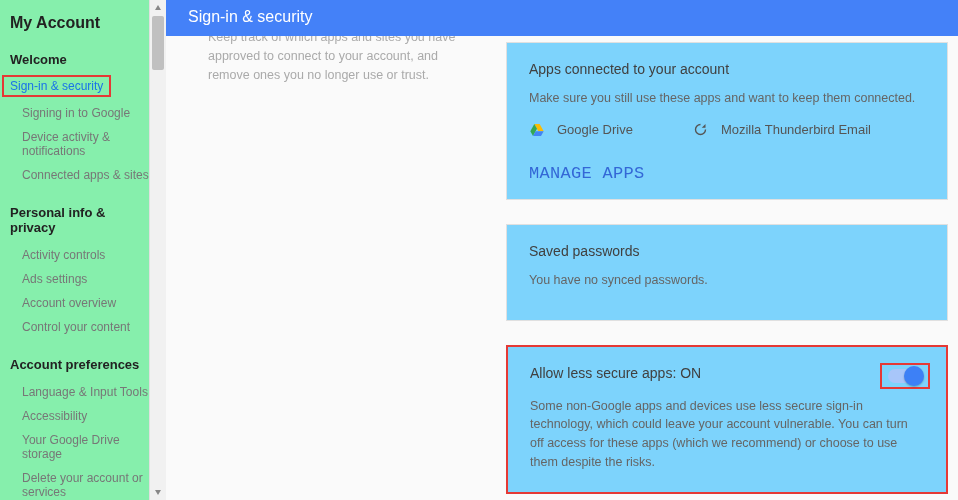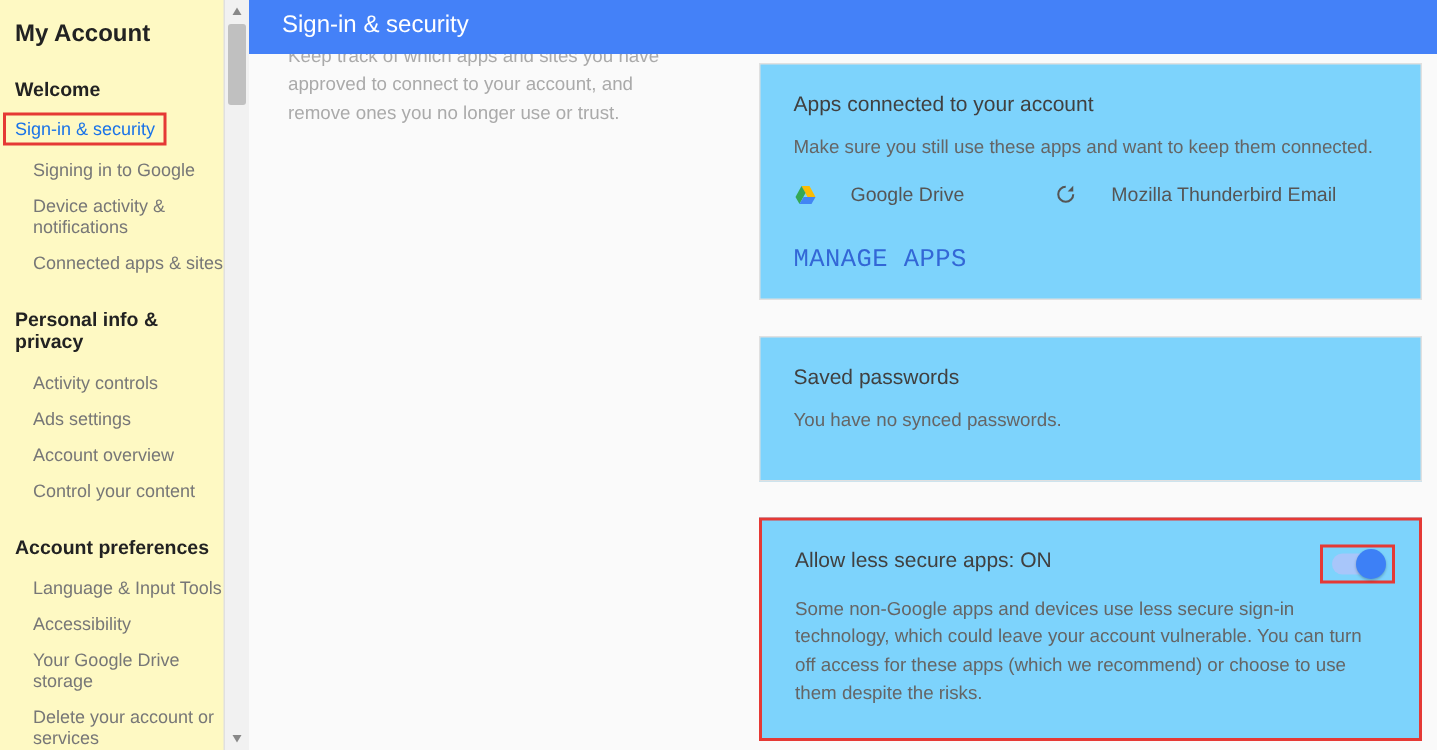--- a/index.html
+++ b/index.html
@@ -16,21 +16,21 @@
     height: 500px;
     overflow: hidden;
     position: relative;
   }
   
   .sidebar {
     width: 150px;
     height: 100%;
     border-right: 1px solid #e0e0e0;
     padding: 14px 0 14px 8px;
-    background: #fef9c3;
+    background: #86efac;
     overflow: hidden;
   }
   .sidebar-title {
     font-size: 16px;
     font-weight: bold;
     color: #222;
     margin-bottom: 20px;
     padding-left: 2px;
   }
   .nav-group-title {
@@ -101,21 +101,21 @@
     padding: 8px 22px 10px 22px;
     font-size: 16px;
   }
   .content {
     flex: 1;
     overflow: hidden;
     position: relative;
   }
   .intro-text {
     position: absolute;
-    left: 26px;
+    left: 42px;
     top: -8px;
     width: 270px;
     color: #aaa;
     font-size: 12.5px;
     line-height: 1.5;
   }
   .cards {
     position: absolute;
     left: 340px;
     top: 0;
@@ -142,21 +142,21 @@
     margin-bottom: 14px;
   }
   .app-row {
     display: flex;
     gap: 60px;
     margin-bottom: 26px;
   }
   .app-item {
     display: flex;
     align-items: center;
-    gap: 22px;
+    gap: 12px;
     font-size: 13px;
     color: #555;
   }
   .app-icon { width: 16px; height: 16px; }
   .card-action {
     color: #3367d6;
     font-size: 17px;
     letter-spacing: 0.3px;
     cursor: pointer;
     font-weight: 500;

